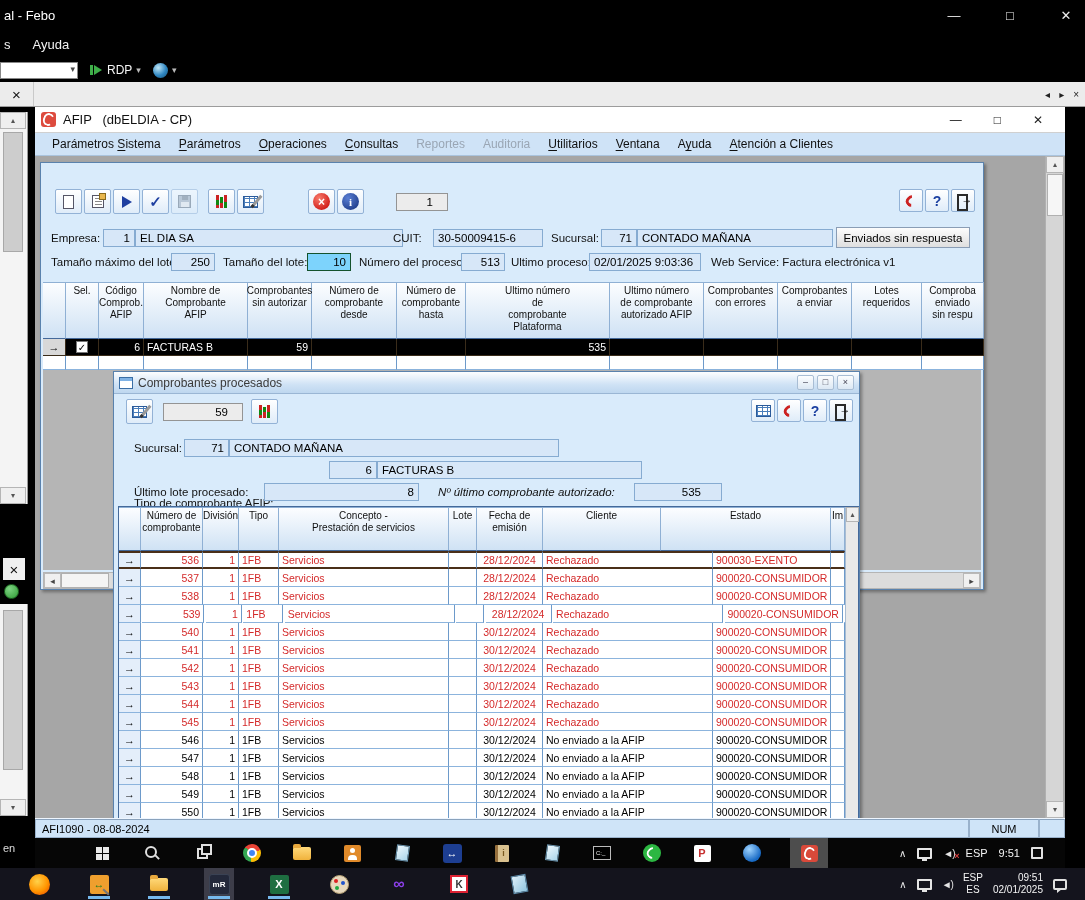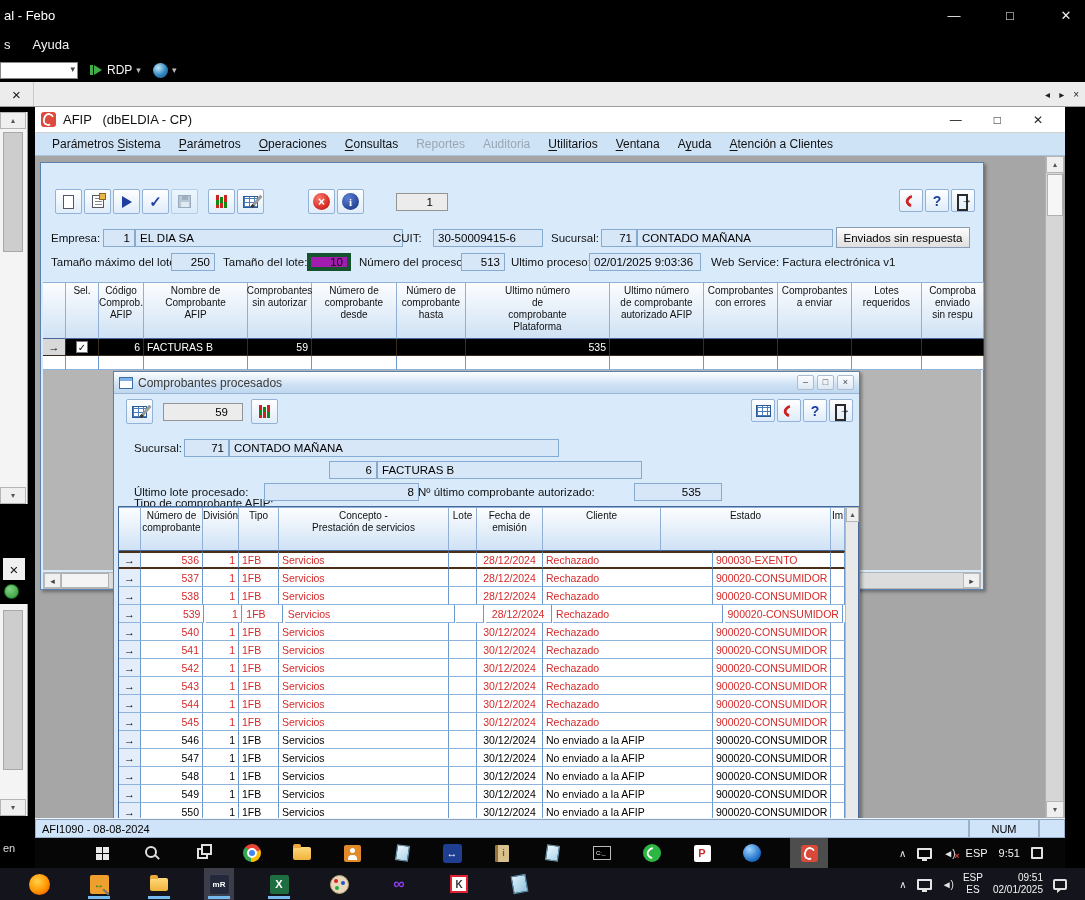--- a/index.html
+++ b/index.html
@@ -94,21 +94,21 @@
 .ic-phone{width:11px;height:12px;border:3px solid #cc2222;border-radius:50%;border-bottom-color:transparent;border-left-color:transparent;transform:rotate(-135deg);}
 .ic-help::before{content:"?";color:#1a3fa0;font-weight:bold;font-size:14px;}
 .ic-exit{width:15px;height:13px;position:relative;}
 .ic-exit::before{content:"";position:absolute;left:1px;top:0;width:7px;height:13px;border:2px solid #2a2a2a;}
 .ic-exit::after{content:"→";position:absolute;right:-2px;top:-1px;font-size:11px;font-weight:bold;color:#111;}
 
 
 .flabel{position:absolute;font-size:11.5px;color:#111;white-space:nowrap;}
 .fbox{position:absolute;height:18px;background:#d7e7f8;border:1px solid #86abd1;font-size:11.5px;display:flex;align-items:center;padding:0 4px;white-space:nowrap;overflow:hidden;}
 .fbox.r{justify-content:flex-end;}
-.fbox.edit{background:#a21caf;border:4px solid #14532d;}
+.fbox.edit{background:#7dd3fc;border:1px solid #14532d;}
 .btn{position:absolute;height:21px;background:linear-gradient(#fcfcfc,#dfdfdf);border:1px solid #8a9db5;font-size:11.5px;display:flex;align-items:center;justify-content:center;}
 
 
 .grid-h{display:flex;}
 .gh{background:linear-gradient(#fcfdff,#cfe2f4);border-right:1px solid #8fb0d4;border-top:1px solid #8fb0d4;border-bottom:1px solid #44699a;font-size:10px;color:#101010;text-align:center;display:flex;align-items:flex-start;justify-content:center;white-space:pre-line;line-height:1.2;padding-top:2px;}
 .grow{display:flex;}
 .gc{border-right:1px solid #6d9aca;border-bottom:1px solid #8cb4dd;font-size:10.5px;display:flex;align-items:center;padding:0 3px;background:#fff;white-space:nowrap;overflow:hidden;}
 .gc.r{justify-content:flex-end;}
 .gc.c{justify-content:center;}
 .acell{justify-content:center;background:#e4eefa;}
@@ -467,21 +467,21 @@
       </div>
 
       <span class="flabel" style="left:20px;top:70px;">Sucursal:</span>
       <div class="fbox r" style="left:70px;top:67px;width:45px;">71</div>
       <div class="fbox" style="left:115px;top:67px;width:330px;">CONTADO MAÑANA</div>
       <span class="flabel" style="left:20px;top:80px;margin-top:45px;">Tipo de comprobante AFIP:</span>
       <div class="fbox r" style="left:215px;top:89px;width:48px;">6</div>
       <div class="fbox" style="left:263px;top:89px;width:265px;">FACTURAS B</div>
       <span class="flabel" style="left:20px;top:114px;">Último lote procesado:</span>
       <div class="fbox r" style="left:150px;top:111px;width:155px;">8</div>
-      <span class="flabel" style="left:304px;top:114px;">Nº último comprobante autorizado:</span>
+      <span class="flabel" style="left:324px;top:114px;font-style:italic;">Nº último comprobante autorizado:</span>
       <div class="fbox r" style="left:520px;top:111px;width:88px;padding-right:20px;">535</div>
 
       <div id="w2-table" style="position:absolute;left:4px;top:134px;width:741px;bottom:0;border:1px solid #44699a;border-bottom:none;background:#fff;">
         <div id="w2-header" class="grid-h" style="height:44px;">
             <div class="gh" style="width: 22px;"></div>
             <div class="gh" style="width: 62px;">Número de
 comprobante</div>
             <div class="gh" style="width: 36px;">División</div>
             <div class="gh" style="width: 40px;">Tipo</div>
             <div class="gh" style="width: 170px;">Concepto -

